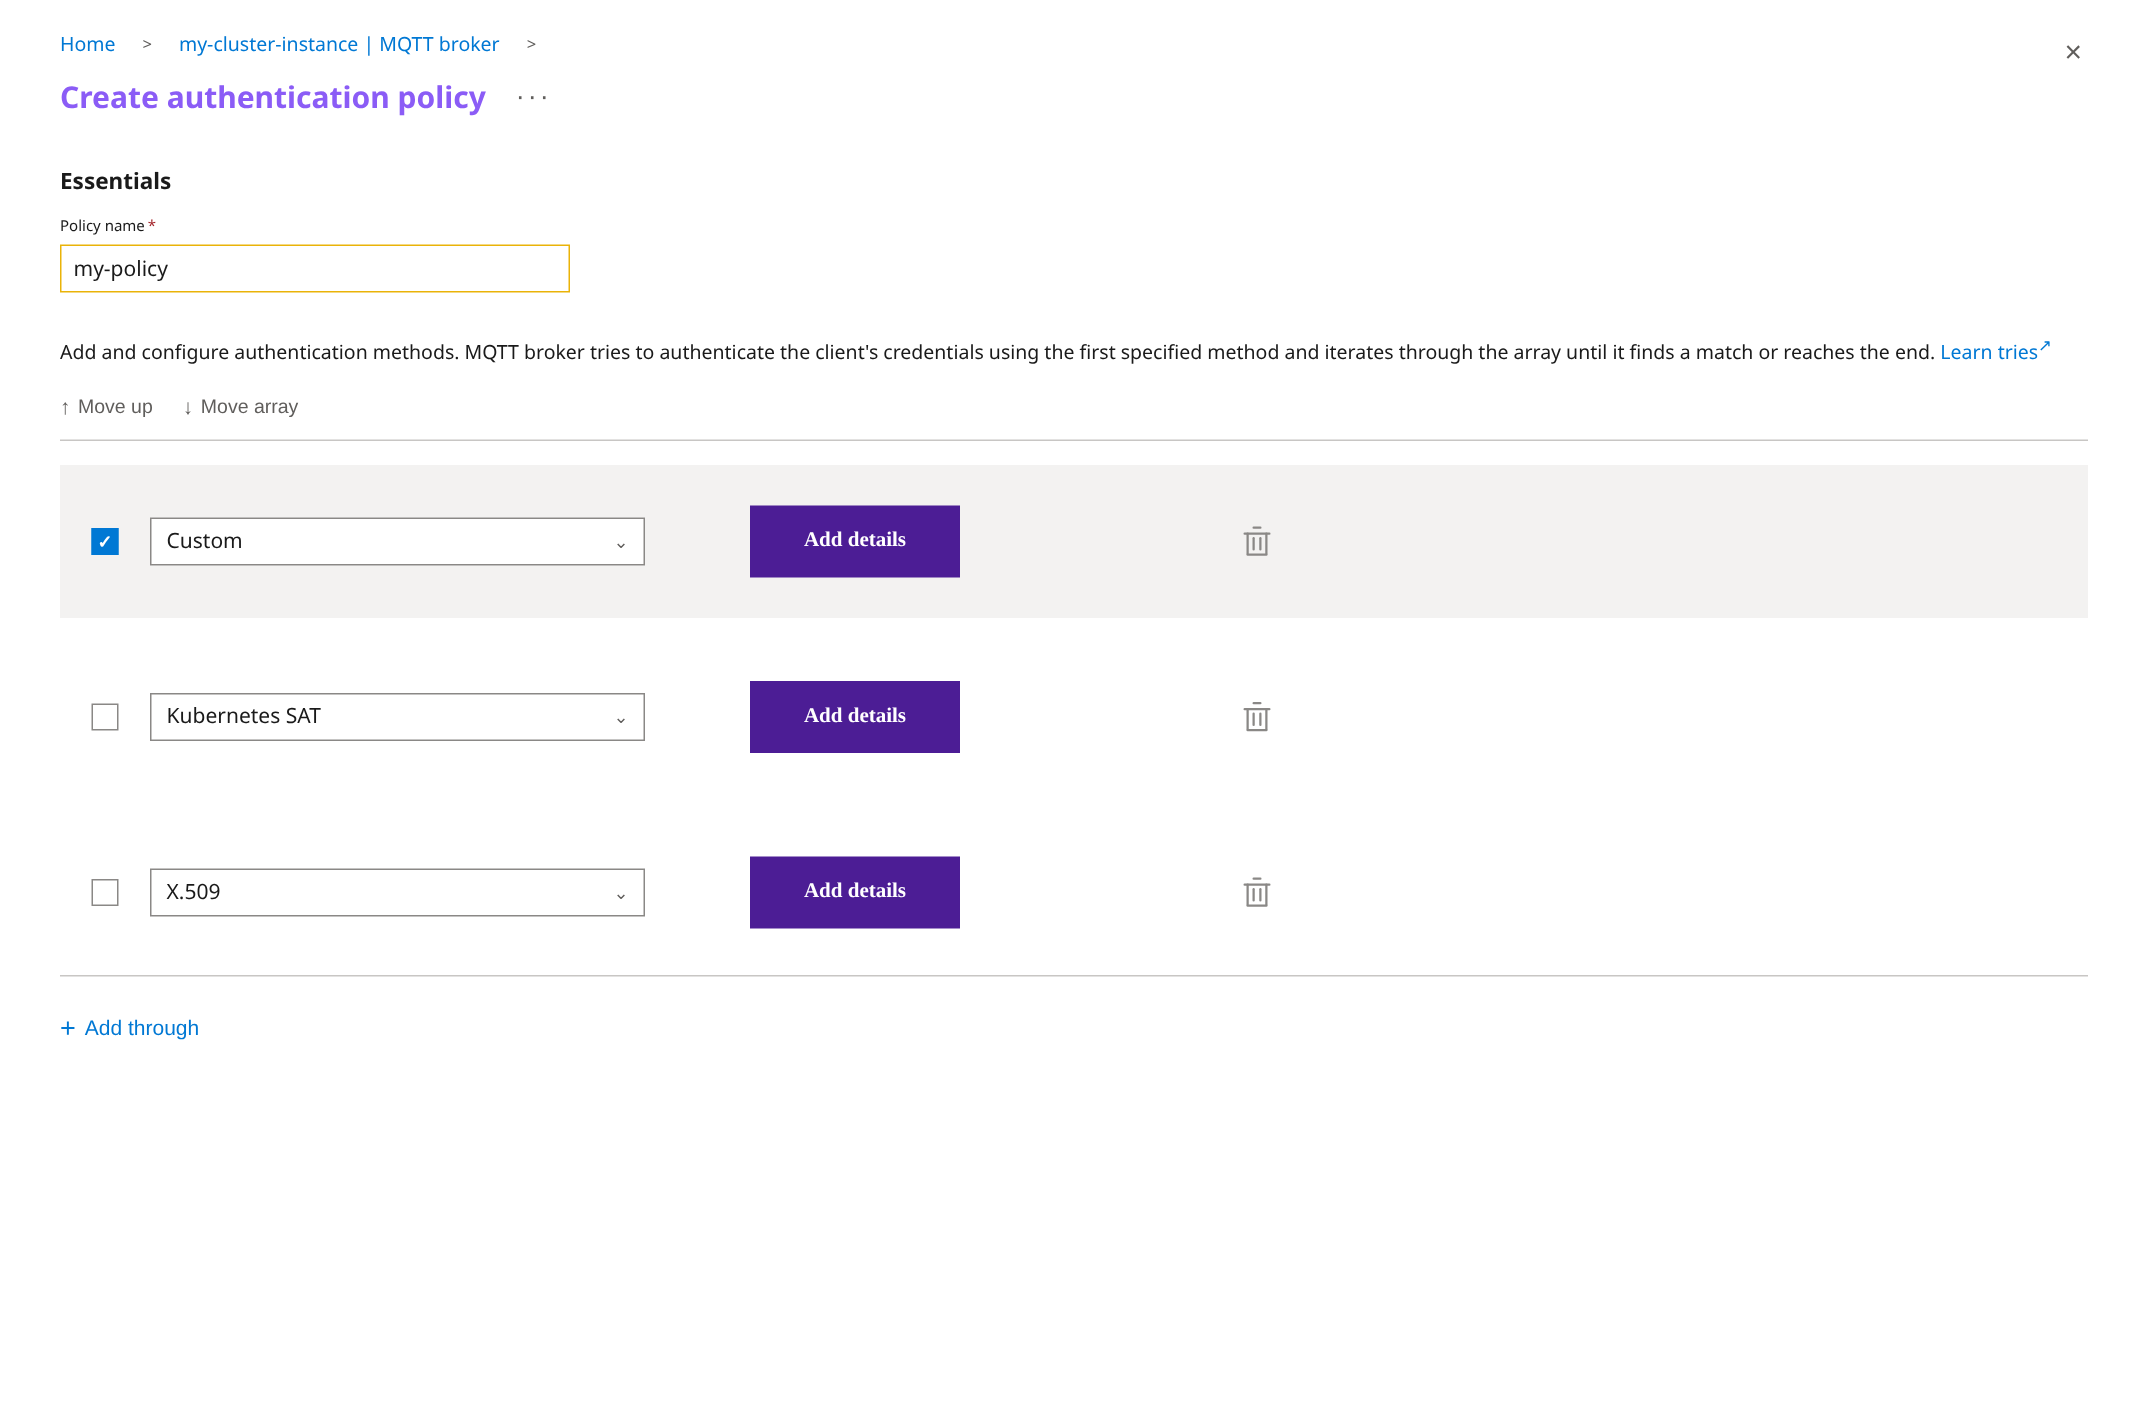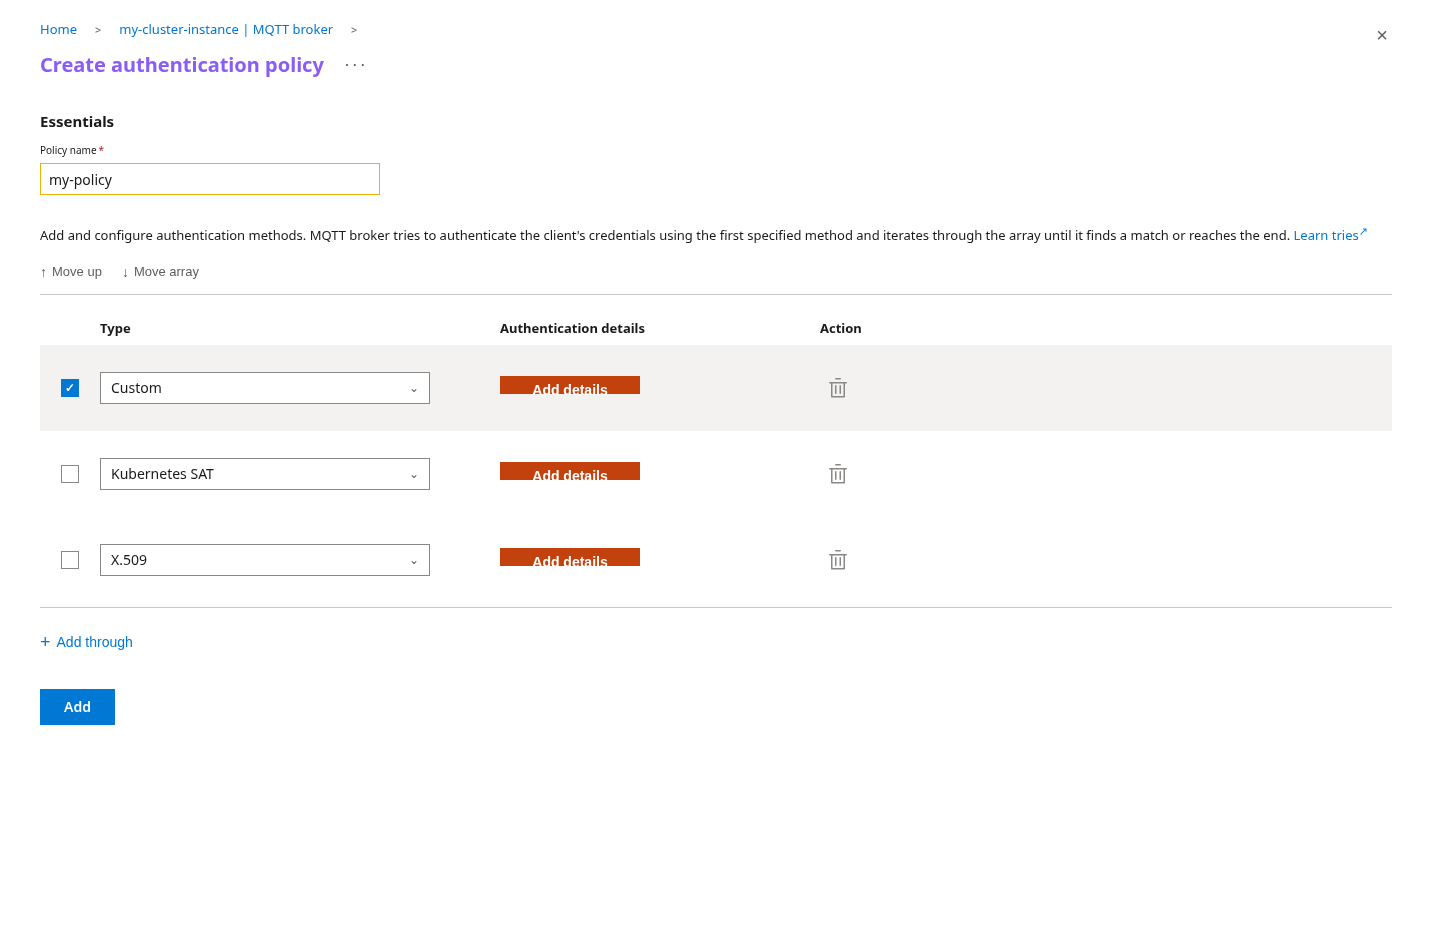--- a/index.html
+++ b/index.html
@@ -126,20 +126,21 @@
       font-weight: 700;
       font-size: 13px;
       color: #1a1a1a;
     }
     .table-row {
       display: grid;
       grid-template-columns: 60px 400px 320px 120px;
       align-items: center;
       padding: 27px 0;
       min-height: 64px;
+      margin-top: 15px;
     }
     .table-row.selected {
       background: #f3f2f1;
     }
     .table-row:not(:last-child) {
       
     }
     .checkbox {
       width: 18px;
       height: 18px;
@@ -176,29 +177,29 @@
       justify-content: space-between;
       padding: 0 10px;
       cursor: pointer;
       font-size: 14px;
       font-family: inherit;
       color: #1a1a1a;
       position: relative;
     }
     .chevron-down { color: #605e5c; font-size: 12px; }
     .add-details-btn {
-      background: #c2410c;
+      background: #4c1d95;
       color: #fff;
       border: none;
       padding: 6px 20px;
       font-size: 14px;
       font-weight: 600;
       cursor: pointer;
-      font-family: Liberation Sans, sans-serif;
-      height: 18px;
+      font-family: Liberation Serif, serif;
+      height: 48px;
       min-width: 140px;
     }
     .delete-btn {
       background: none;
       border: none;
       cursor: pointer;
       color: #605e5c;
       font-size: 18px;
       padding: 4px 8px;
       display: flex;
@@ -281,26 +282,20 @@
         <span>Move up</span>
       </button>
       <button class="toolbar-btn">
         <span class="arrow-icon">↓</span>
         <span>Move array</span>
       </button>
     </div>
 
     <div class="table-area">
 
-      <div class="table-header">
-        <div></div>
-        <div>Type</div>
-        <div>Authentication details</div>
-        <div>Action</div>
-      </div>
 
       <div class="table-row selected">
         <div class="checkbox-cell">
           <div class="checkbox checked"></div>
         </div>
         <div>
           <div class="select-dropdown">
             <span>Custom</span>
             <span class="chevron-down">⌄</span>
           </div>
@@ -381,17 +376,14 @@
 
       <div class="add-row">
         <button class="add-method-btn">
           <span class="add-icon">+</span>
           <span>Add through</span>
         </button>
       </div>
     </div>
   </div>
 
-  <div class="footer">
-    <button class="submit-btn">Add</button>
-  </div>
 
 </div>
 
 </body></html>

